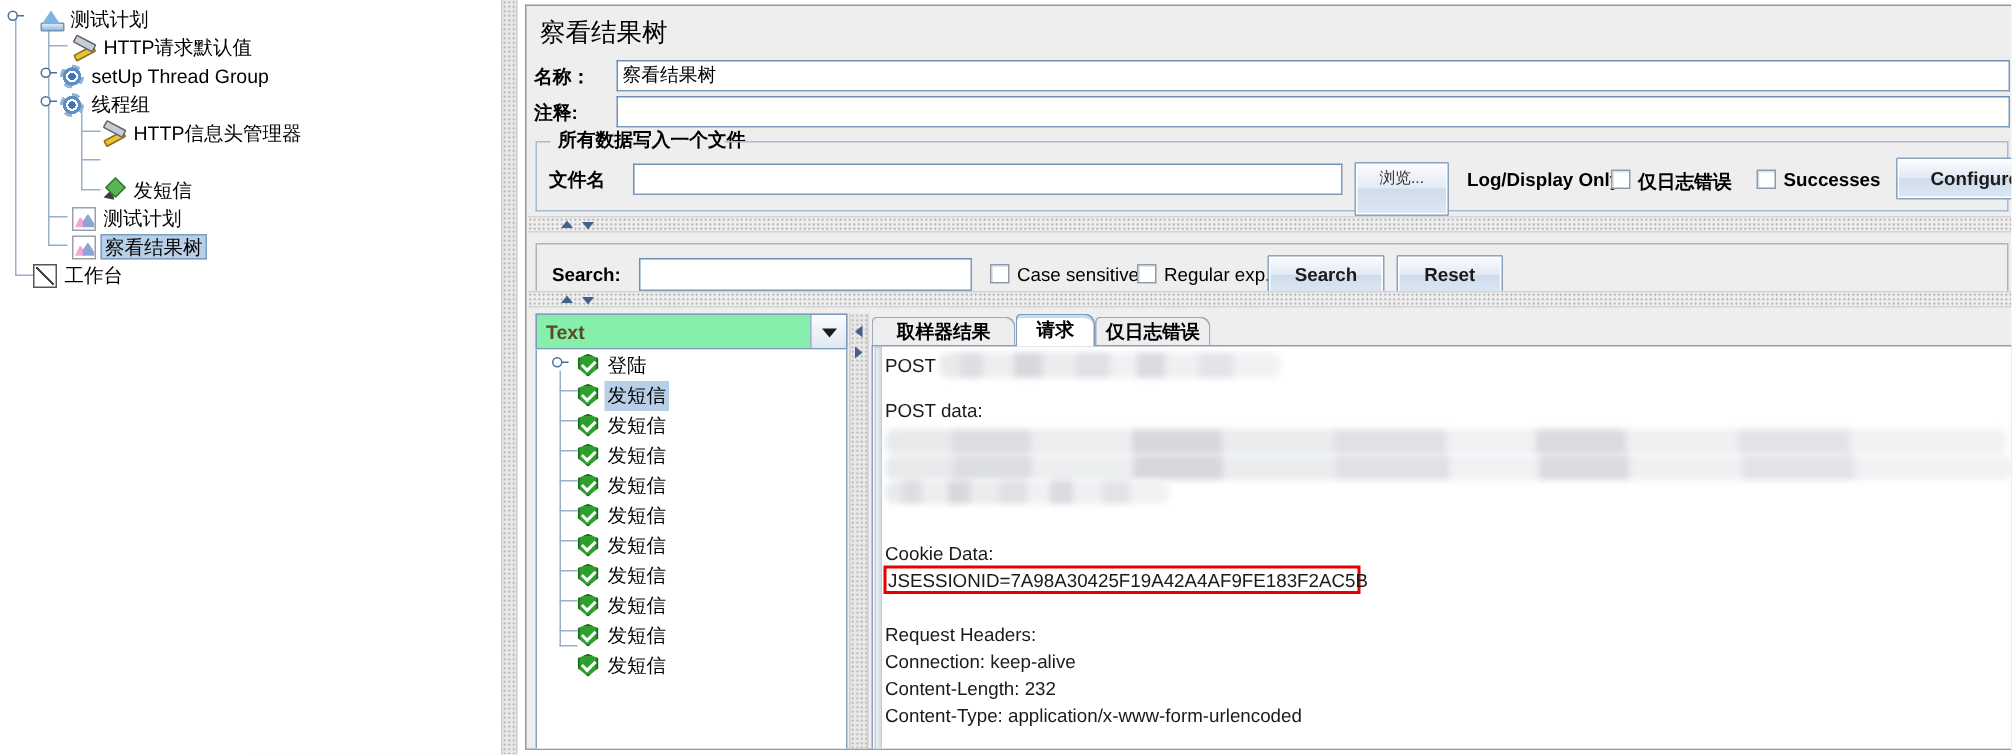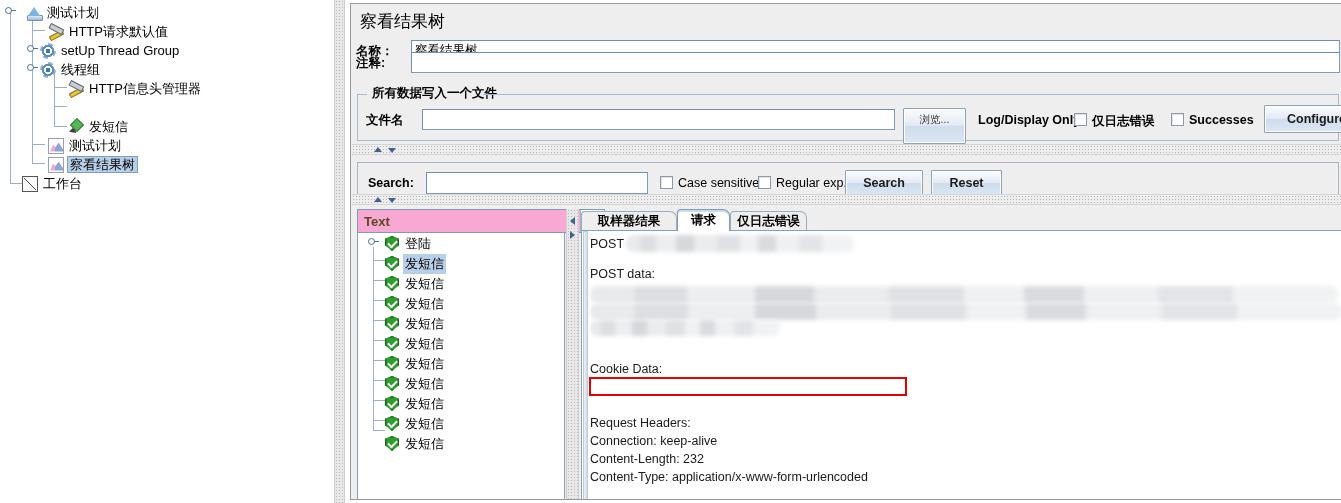--- a/index.html
+++ b/index.html
@@ -179,22 +179,22 @@
     background:#eeeeee; border:1px solid #a9b4c0;
   }
 
   
   #lower { position:absolute; left:6px; top:205px; width:985px; height:296px; }
 
   #res-tree-wrap {
     position:absolute; left:0; top:0; width:208px; height:296px;
   }
   #combo {
-    position:absolute; left:0; top:0; width:248px; height:24px;
-    background:#f9a8d4; border:1px solid #7d9bbb;
+    position:absolute; left:0; top:0; width:208px; height:24px;
+    background:#86efac; border:1px solid #7d9bbb;
   }
   #combo-text {
     position:absolute; left:6px; top:0; height:24px; line-height:24px;
     font-weight:bold; font-size:13px; color:#5a4a22;
   }
   #combo-arrow-btn {
     position:absolute; right:0; top:0; width:24px; height:22px;
     background: linear-gradient(#fbfcfe, #dfe8f2);
     border-left:1px solid #9db4cb;
   }
@@ -325,21 +325,21 @@
 
   <div id="main-panel">
 
     <div id="panel-title">察看结果树</div>
 
     <div class="formrow" style="top:36px; width:984px;">
       <span class="formlabel">名称：</span>
       <div class="txtfield" style="left:55px; top:0; width:929px;">察看结果树</div>
     </div>
 
-    <div class="formrow" style="top:48px; width:984px;">
+    <div class="formrow" style="top:60px; width:984px;">
       <span class="formlabel">注释:</span>
       <div class="txtfield" style="left:55px; top:0; width:929px;"></div>
     </div>
 
     <div id="group-box">
       <div id="group-title">所有数据写入一个文件</div>
       <div id="group-line-right"></div>
 
       <span class="formlabel" style="left:8px; top:15px;">文件名</span>
       <div class="txtfield" style="left:64px; top:15px; width:473px;" title=""></div>
@@ -470,20 +470,21 @@
 
           <div class="ctext" style="left:8px; top:36px;">POST data:</div>
 
           <div class="redact" style="left:8px; top:55px; width:748px; height:17px;"></div>
           <div class="redact" style="left:8px; top:72px; width:752px; height:17px;"></div>
           <div class="redact" style="left:8px; top:89px; width:190px; height:16px;"></div>
 
           <div class="ctext" style="left:8px; top:131px;">Cookie Data:</div>
 
           <div id="redbox" style="left:7px; top:146px; width:318px; height:19px;"></div>
+          <div class="ctext" style="left:10px; top:149px;">JSESSIONID=7A98A30425F19A42A4AF9FE183F2AC5B</div>
 
           <div class="ctext" style="left:8px; top:185px;">Request Headers:</div>
           <div class="ctext" style="left:8px; top:203px;">Connection: keep-alive</div>
           <div class="ctext" style="left:8px; top:221px;">Content-Length: 232</div>
           <div class="ctext" style="left:8px; top:239px;">Content-Type: application/x-www-form-urlencoded</div>
         </div>
       </div>
     </div>
   </div>
 </div>

